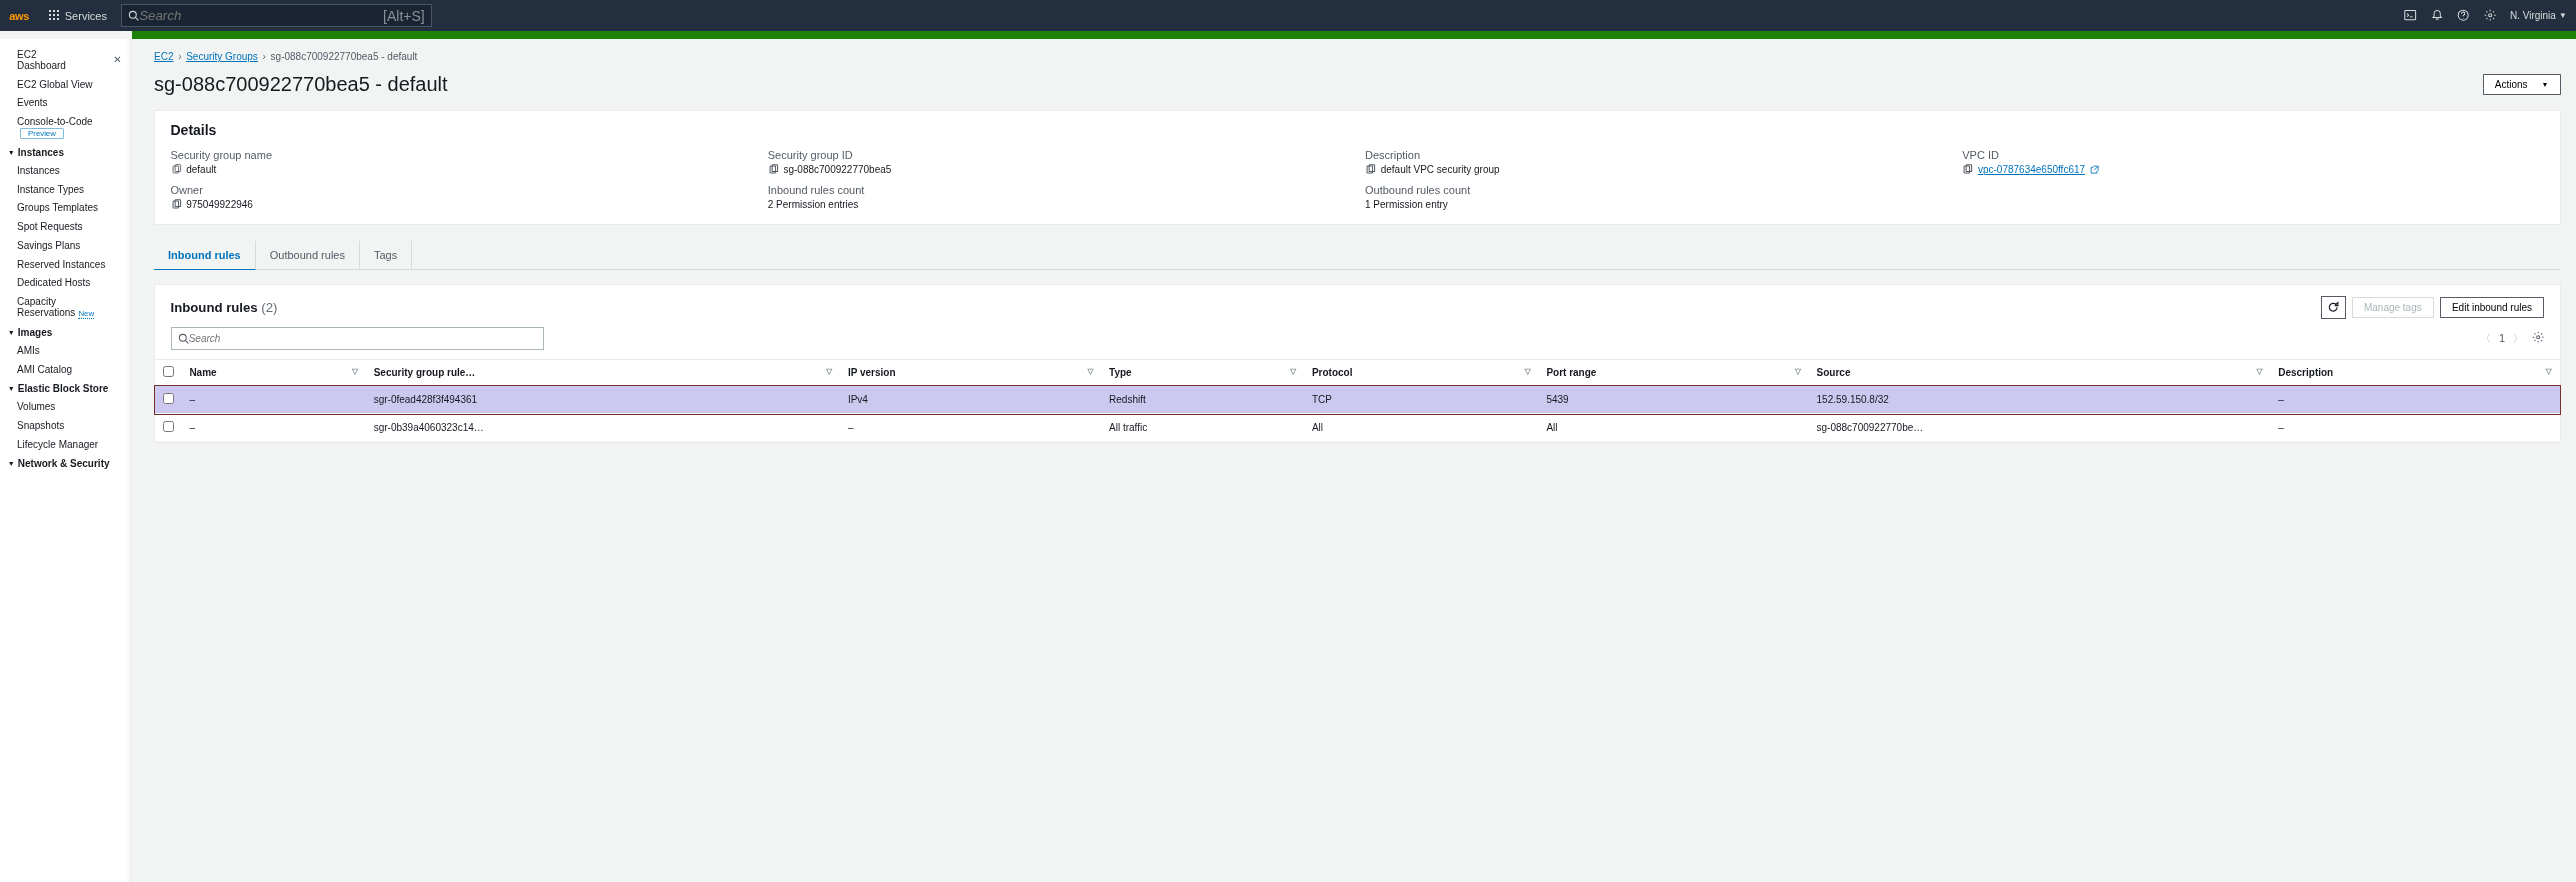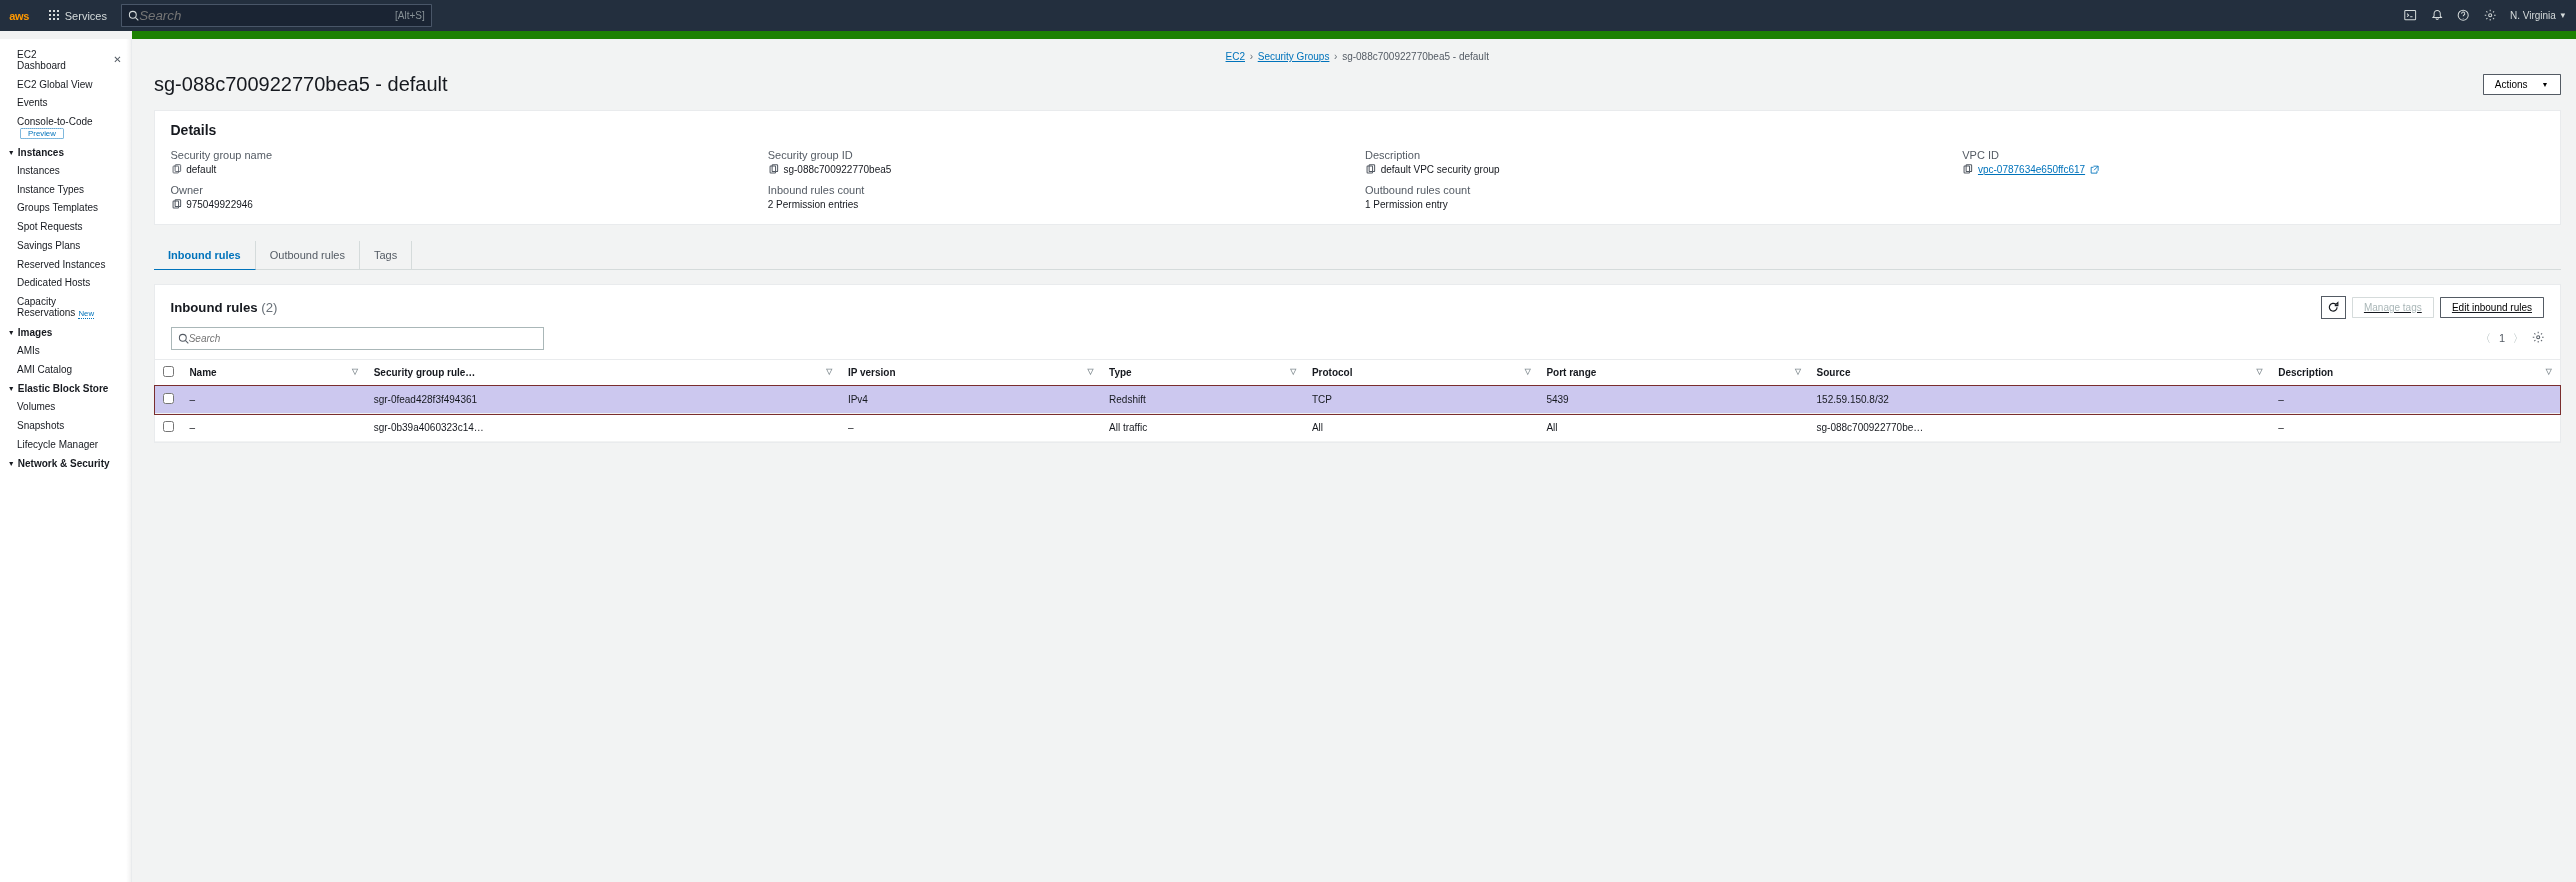--- a/index.html
+++ b/index.html
@@ -6,21 +6,21 @@
 body { background: #f2f3f3; color: #16191f; font-size: 11px; overflow-x: hidden; }
 
 
 .topnav { background: #232f3e; height: 31px; display: flex; align-items: center; padding: 0 9.3px; color: #d5dbdb; }
 .topnav .logo { color:#ff9900; font-weight:700; letter-spacing:-0.4px; margin-right:12.4px; display:flex; align-items:center; }
 .topnav .services { display:flex; align-items:center; cursor:pointer; padding:0 7.8px; }
 .topnav .services .grid-icon { width:11px; height:11px; display:inline-grid; grid-template-columns:repeat(3,2.3px); grid-template-rows:repeat(3,2.3px); gap:1.6px; margin-right:4.7px; }
 .topnav .services .grid-icon span { background:#d5dbdb; }
 .topnav .searchwrap { background:#1a2433; border:0.8px solid #495668; height:23px; display:flex; align-items:center; padding:0 6.2px; width:311px; margin-left:6.2px; border-radius:0.8px; }
 .topnav .searchwrap input { background:transparent; border:none; outline:none; color:#d5dbdb; font-style:italic; flex:1; }
-.topnav .searchwrap .shortcut { color:#879196; font-size:10px; font-style:normal; }
+.topnav .searchwrap .shortcut { color:#879196; font-size:14px; font-style:normal; }
 .topnav .spacer { flex:1; }
 .topnav .right { display:flex; align-items:center; gap:14px; }
 .topnav .right .icon { width:12.4px; height:12.4px; color:#d5dbdb; cursor:pointer; display:flex; align-items:center; justify-content:center; }
 .topnav .region { display:flex; align-items:center; cursor:pointer; font-size:10px; }
 .topnav .region .caret { margin-left:3.1px; font-size:7.8px; }
 
 
 .greenbar { background:#1d8102; height:7.8px; width:calc(100% - 132px); margin-left:132px; }
 
 
@@ -31,21 +31,21 @@
 .sidebar::after { content:""; position:absolute; right:0; top:0; bottom:0; width:4.7px; background:linear-gradient(to right, rgba(0,0,0,0), rgba(0,0,0,0.05)); }
 .sidebar .item { padding:3.9px 6.2px 3.9px 17px; cursor:pointer; color:#16191f; display:flex; align-items:center; justify-content:space-between;gap:44px; }
 .sidebar .item .badge-preview { font-size:7.8px; color:#0073bb; border:0.8px dotted #0073bb; padding:0 7px; margin-left:3.1px; border-radius:1.6px; }
 .sidebar .item .badge-new { font-size:7.8px; color:#0073bb; border-bottom:0.8px dotted #0073bb; margin-left:3.1px; }
 .sidebar .section { padding:4.7px 6.2px 3.1px 7.8px; font-weight:700; cursor:pointer; display:flex; align-items:center; gap:3.1px; }
 .sidebar .section .tri { font-size:7px; }
 .sidebar .close-x { color:#545b64; cursor:pointer; margin-right:3.1px; }
 
 
 .main { flex:1; padding:0 15.5px 31px 22px; }
-.breadcrumb { padding:12.4px 0 6.2px 0; font-size:10px; display:flex; align-items:center; gap:4.7px;justify-content:center; }
+.breadcrumb { padding:12.4px 0 6.2px 0; font-size:10px; display:flex; align-items:center; gap:4.7px; }
 .breadcrumb a { color:#0073bb; text-decoration:underline; cursor:pointer; }
 .breadcrumb .sep { color:#687078; }
 .breadcrumb .current { color:#545b64; }
 
 .titlebar { display:flex; justify-content:space-between; align-items:center; margin-top:4.7px; margin-bottom:14px; }
 .titlebar h1 { font-size:20px; font-weight:400; }
 .btn { background:#fff; border:0.8px solid #545b64; padding:3.9px 11px; font-size:10px; cursor:pointer; display:inline-flex; align-items:center; gap:14px; border-radius:0.8px; }
 .btn .caret { font-size:7px; }
 
 
@@ -62,21 +62,21 @@
 
 .tabs { display:flex; border-bottom:0.8px solid #d5dbdb; margin-bottom:0; }
 .tab { padding:7.8px 14px; font-size:11px; cursor:pointer; border-right:0.8px solid #d5dbdb; color:#545b64; }
 .tab.active { color:#0073bb; font-weight:700; border-bottom:1.6px solid #0073bb; margin-bottom:-0.8px; }
 
 
 .rules-panel { background:#fff; border:0.8px solid #e9ebed; margin-top:14px; }
 .rules-head { display:flex; justify-content:space-between; align-items:center; padding:11px 15.5px 7.8px 15.5px; }
 .rules-head h3 { font-size:13.2px; font-weight:700; }
 .rules-head h3 .count { font-weight:400; color:#687078; }
-.rules-actions { display:flex; gap:6.2px; align-items:center;text-decoration:underline; }
+.rules-actions { display:flex; gap:6.2px; align-items:center; }
 .btn-icon { background:#fff; border:0.8px solid #545b64; width:25px; height:23px; display:flex; align-items:center; justify-content:center; cursor:pointer; }
 .btn-disabled { color:#aab7b8; border-color:#d5dbdb; cursor:not-allowed; }
 
 .rules-toolbar { display:flex; justify-content:space-between; align-items:center; padding:0 15.5px 9.3px 15.5px; }
 .search-filter { border:0.8px solid #aab7b8; height:23px; display:flex; align-items:center; padding:0 6.2px; width:373px; }
 .search-filter input { border:none; outline:none; flex:1; font-style:italic; font-size:10px; }
 .pager { display:flex; align-items:center; gap:7.8px; color:#545b64; }
 .pager .page-arrow { cursor:pointer; color:#aab7b8; }
 .pager .gear { cursor:pointer; }
 

